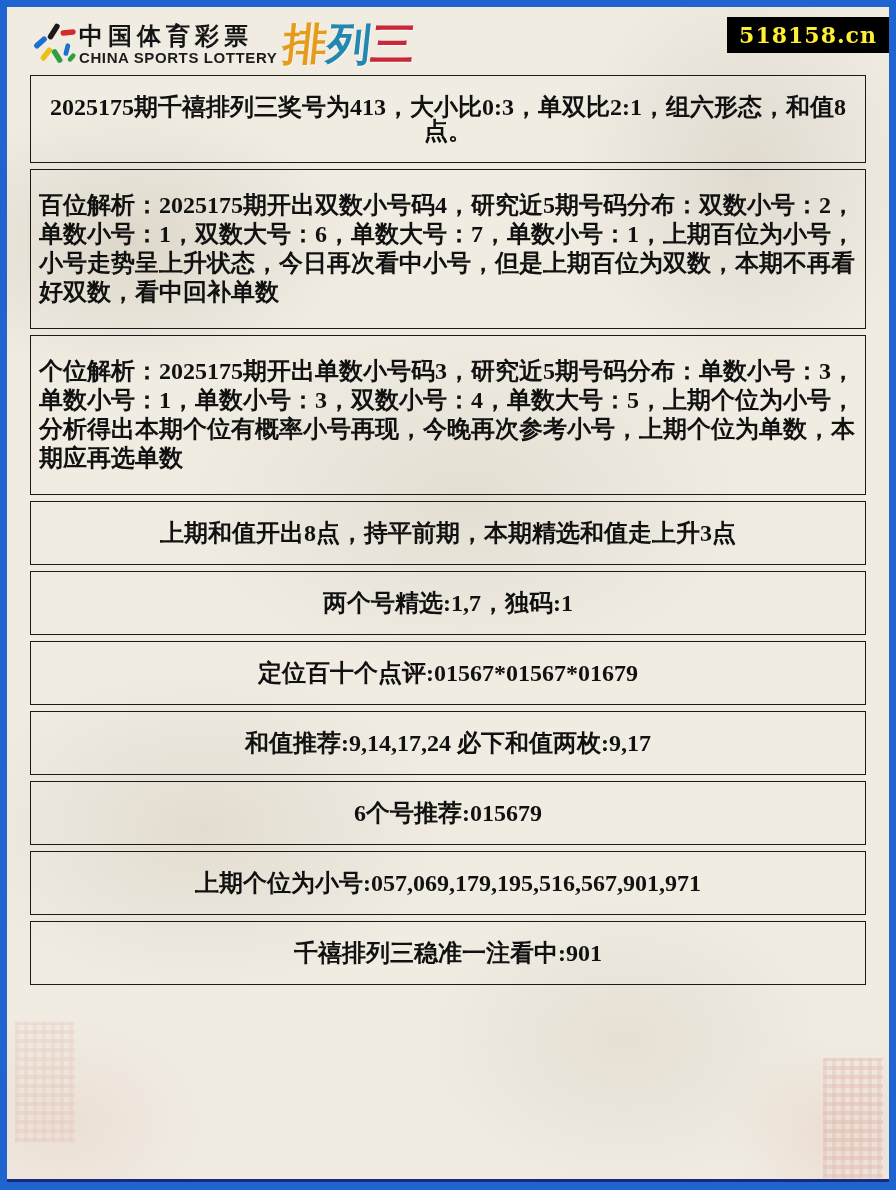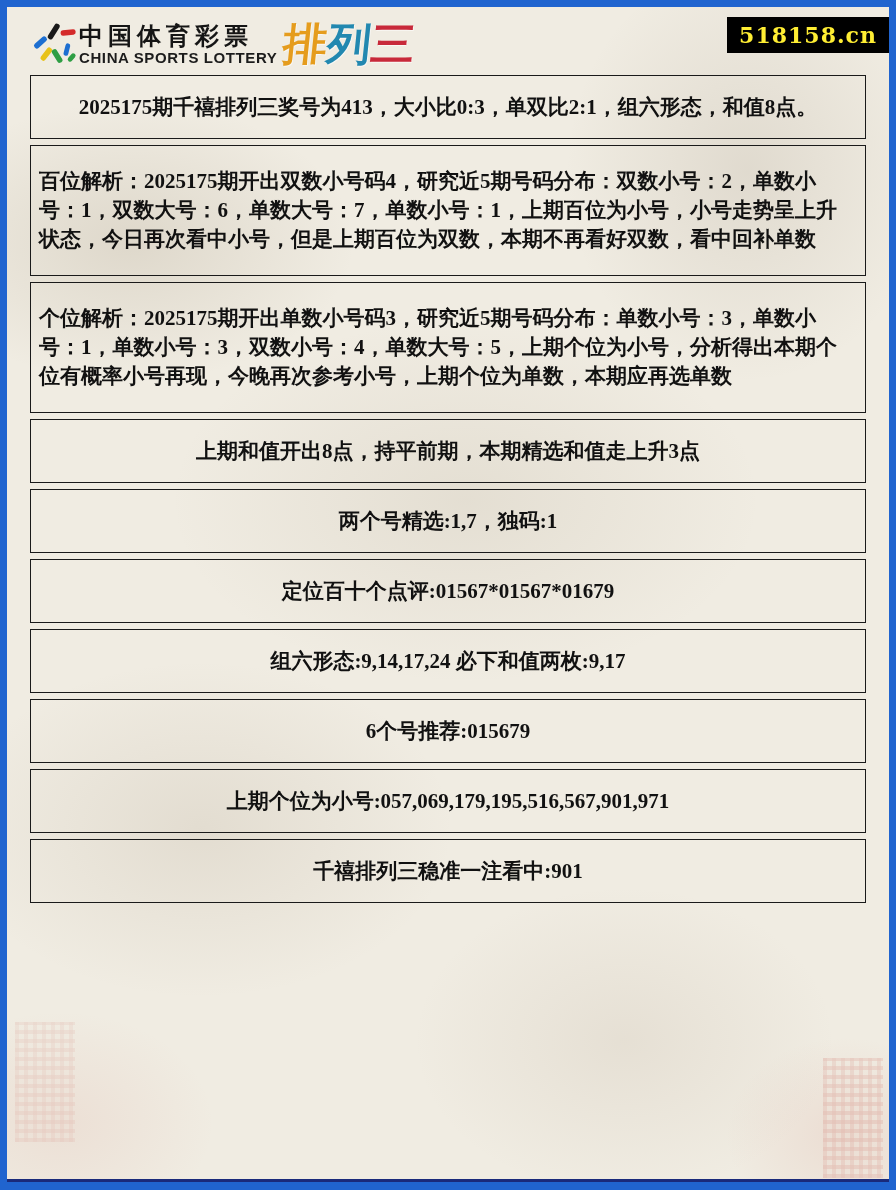--- a/index.html
+++ b/index.html
@@ -60,21 +60,21 @@
     color:#951a99;
     white-space:nowrap;
     letter-spacing:0;
   }
 
   
   .content{margin:0 23px;}
   .box{
     border:1px solid #1a1a1a;
     margin-bottom:6px;
-    font-size:21px;
+    font-size:24px;
     font-weight:bold;
   }
   .box p{margin:0;}
   .box.center{text-align:center;}
   .box.center p{padding:19px 8px;line-height:24px;}
   .box.left p{padding:21px 8px;line-height:29px;text-align:left;}
 </style>
 </head>
 <body>
 
@@ -126,21 +126,21 @@
 
     <section class="box center">
       <p>两个号精选:1,7，独码:1</p>
     </section>
 
     <section class="box center">
       <p>定位百十个点评:01567*01567*01679</p>
     </section>
 
     <section class="box center">
-      <p>组六形态:9,14,17,24 必下和值两枚:9,17</p>
+      <p>和值推荐:9,14,17,24 必下和值两枚:9,17</p>
     </section>
 
     <section class="box center">
       <p>6个号推荐:015679</p>
     </section>
 
     <section class="box center">
       <p>上期个位为小号:057,069,179,195,516,567,901,971</p>
     </section>
 

